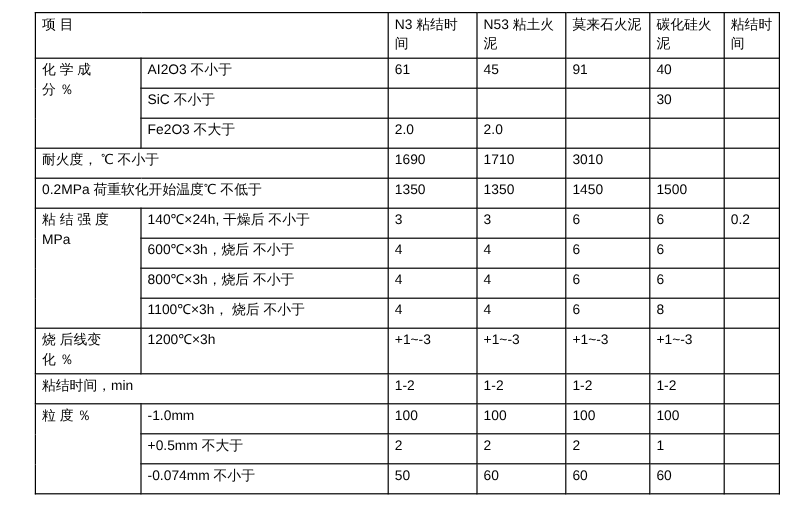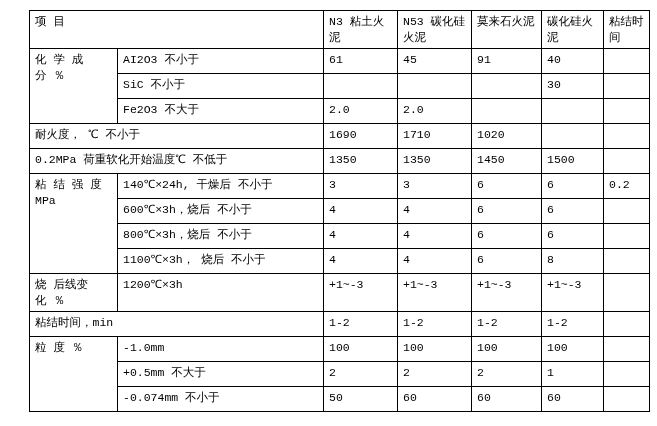--- a/index.html
+++ b/index.html
@@ -11,21 +11,20 @@
     width: 657px;
     height: 426px;
     font-family: "Liberation Sans", sans-serif;
     color: #000000;
     overflow: hidden;
   }
   #sheet {
     position: relative;
     width: 657px;
     height: 426px;
-    font-family: Liberation Mono, monospace;
   }
   table.spec {
     position: absolute;
     left: 29px;
     top: 10px;
     width: 600px;
     border-collapse: collapse;
     table-layout: fixed;
     font-size: 11.5px;
     line-height: 1.35;
@@ -66,22 +65,22 @@
         <col class="c3">
         <col class="c4">
         <col class="c5">
         <col class="c6">
         <col class="c7">
     </colgroup>
     <tbody>
 
       <tr>
         <td class="hdr" colspan="2">项            目</td>
-        <td class="hdr">N3 粘土火泥</td>
-        <td class="hdr">N53 碳化硅火泥</td>
+        <td class="hdr">N3 粘结时间</td>
+        <td class="hdr">N53 粘土火泥</td>
         <td class="hdr">莫来石火泥</td>
         <td class="hdr">碳化硅火泥</td>
         <td class="hdr">粘结时间</td>
       </tr>
 
       <tr>
         <td class="lbl" rowspan="3">化 学 成
 分 ％</td>
         <td>AI2O3 不小于</td>
         <td class="val">61</td>
@@ -104,21 +103,21 @@
         <td class="val">2.0</td>
         <td class="val"></td>
         <td class="val"></td>
         <td class="val"></td>
       </tr>
 
       <tr>
         <td colspan="2">耐火度，  ℃   不小于</td>
         <td class="val">1690</td>
         <td class="val">1710</td>
-        <td class="val">1020</td>
+        <td class="val">3010</td>
         <td class="val"></td>
         <td class="val"></td>
       </tr>
 
       <tr>
         <td colspan="2">0.2MPa 荷重软化开始温度℃ 不低于</td>
         <td class="val">1350</td>
         <td class="val">1350</td>
         <td class="val">1450</td>
         <td class="val">1500</td>

